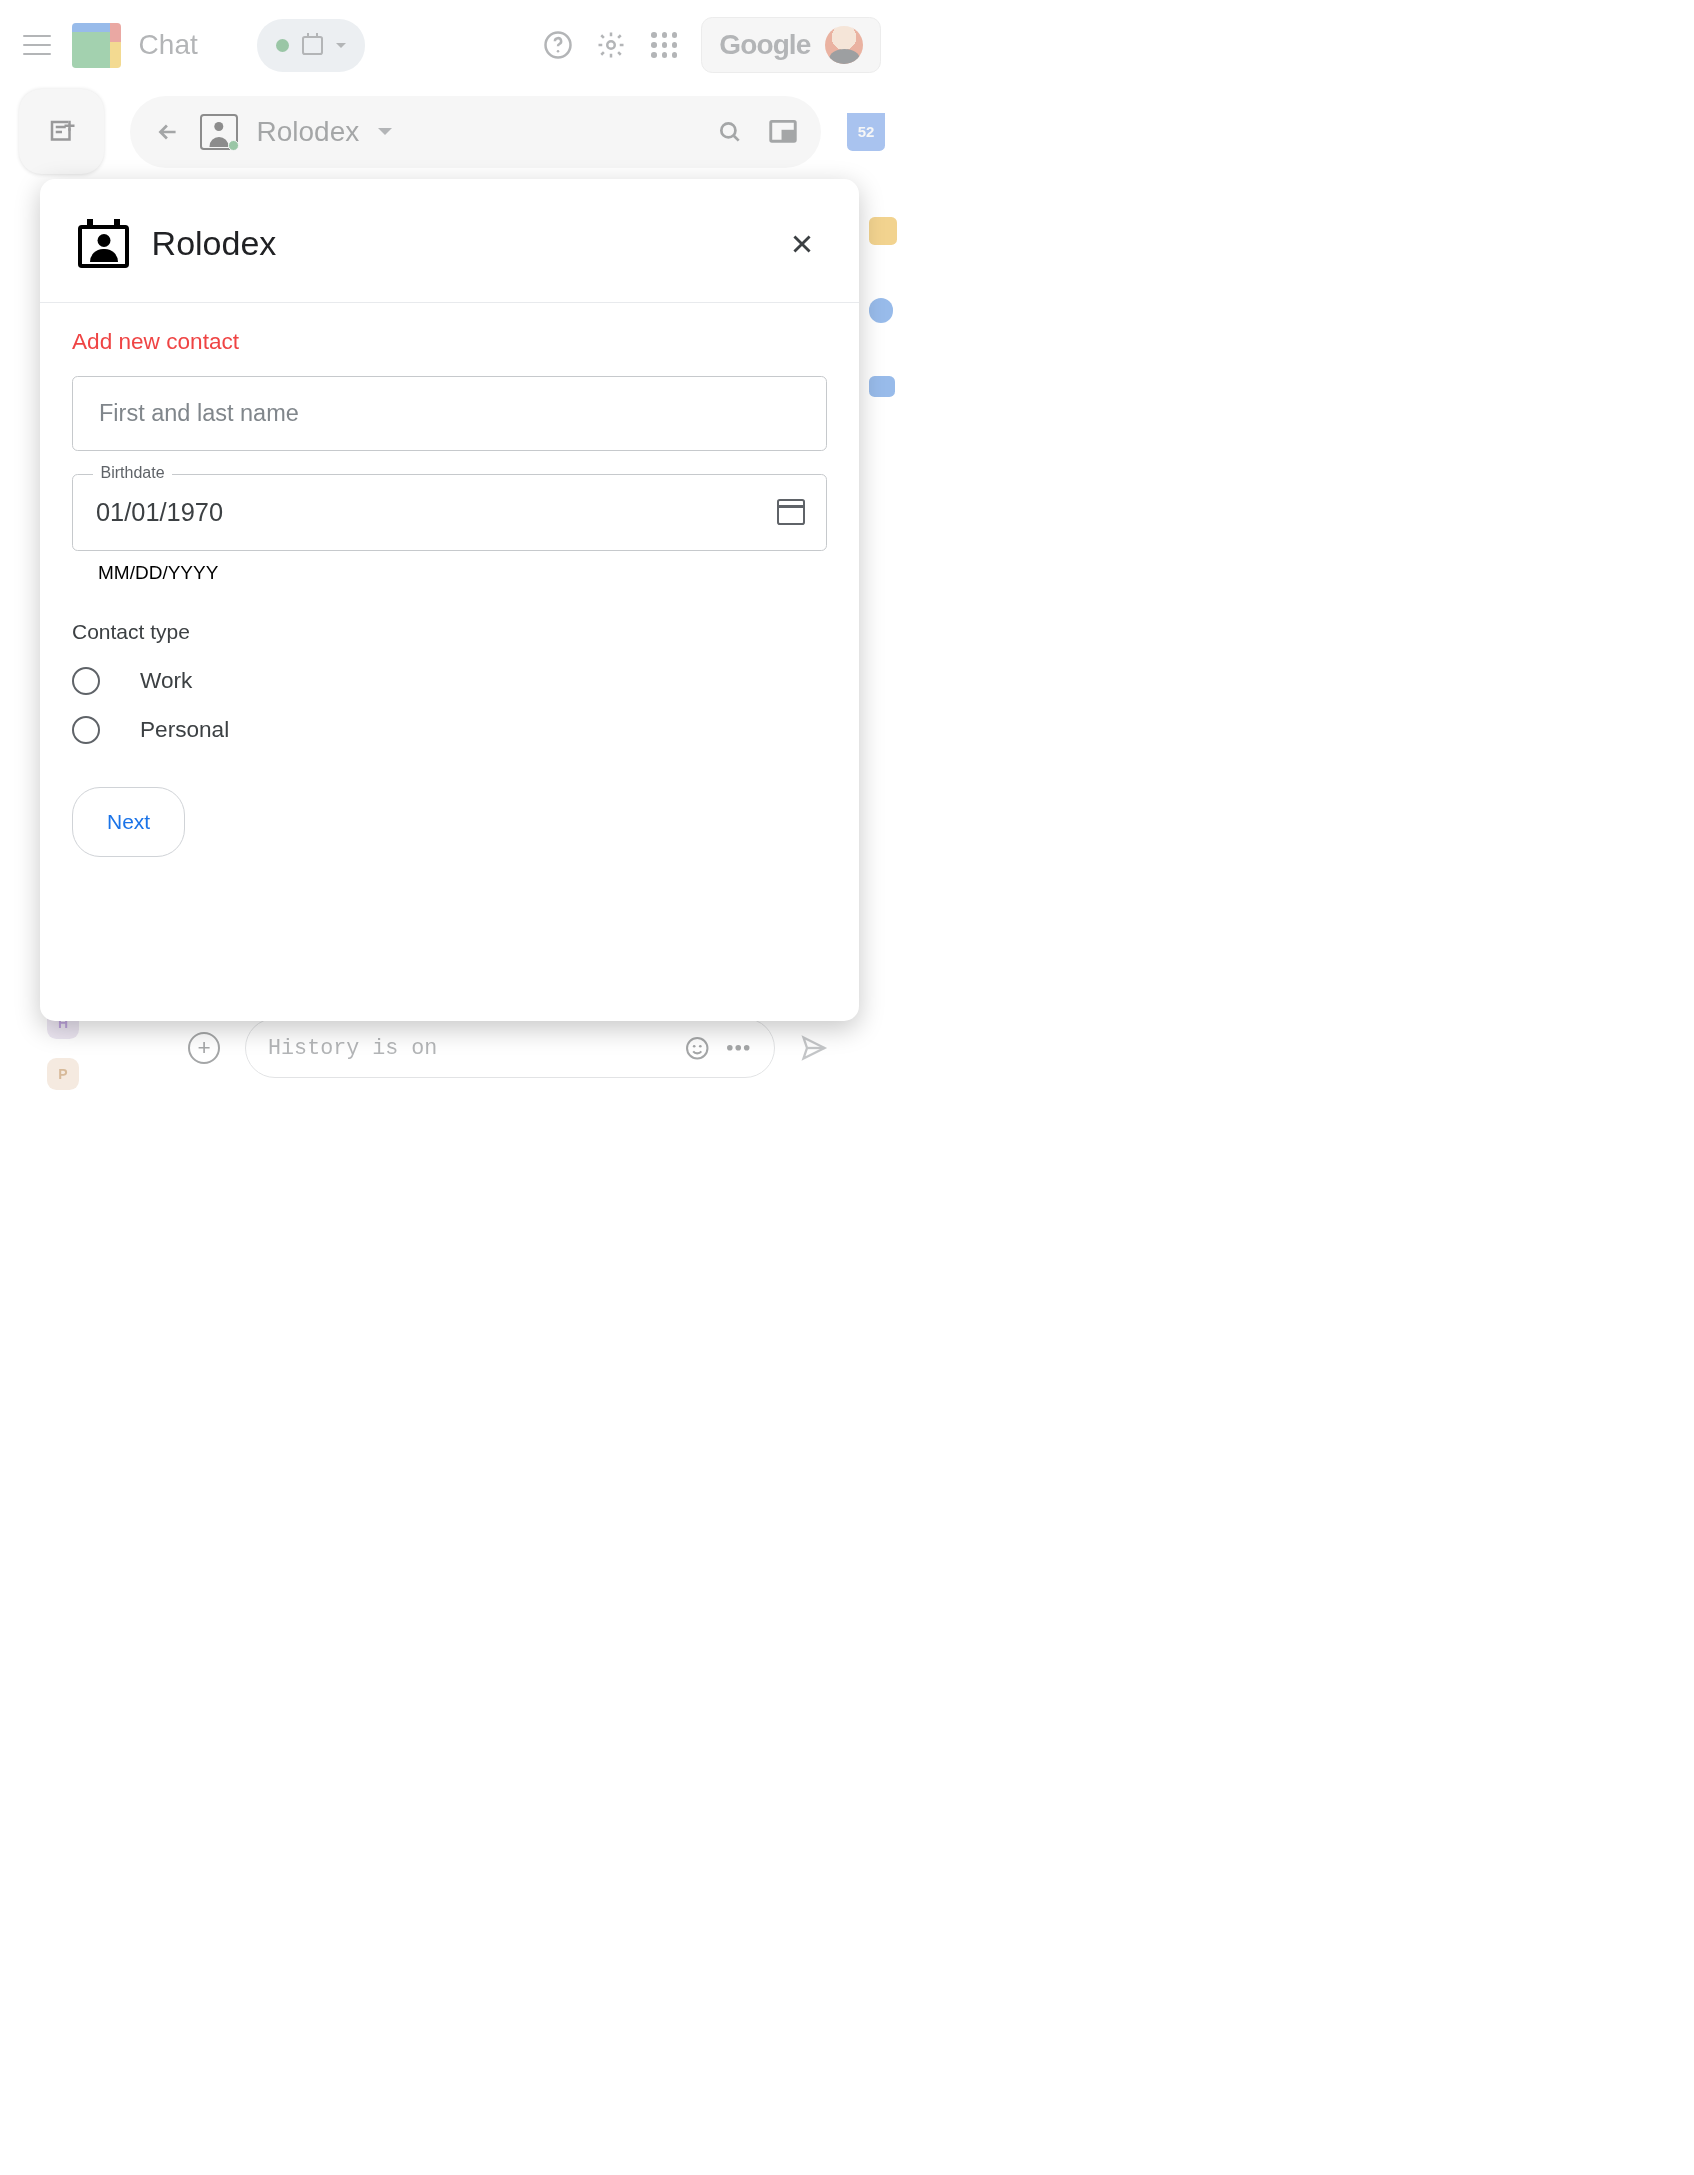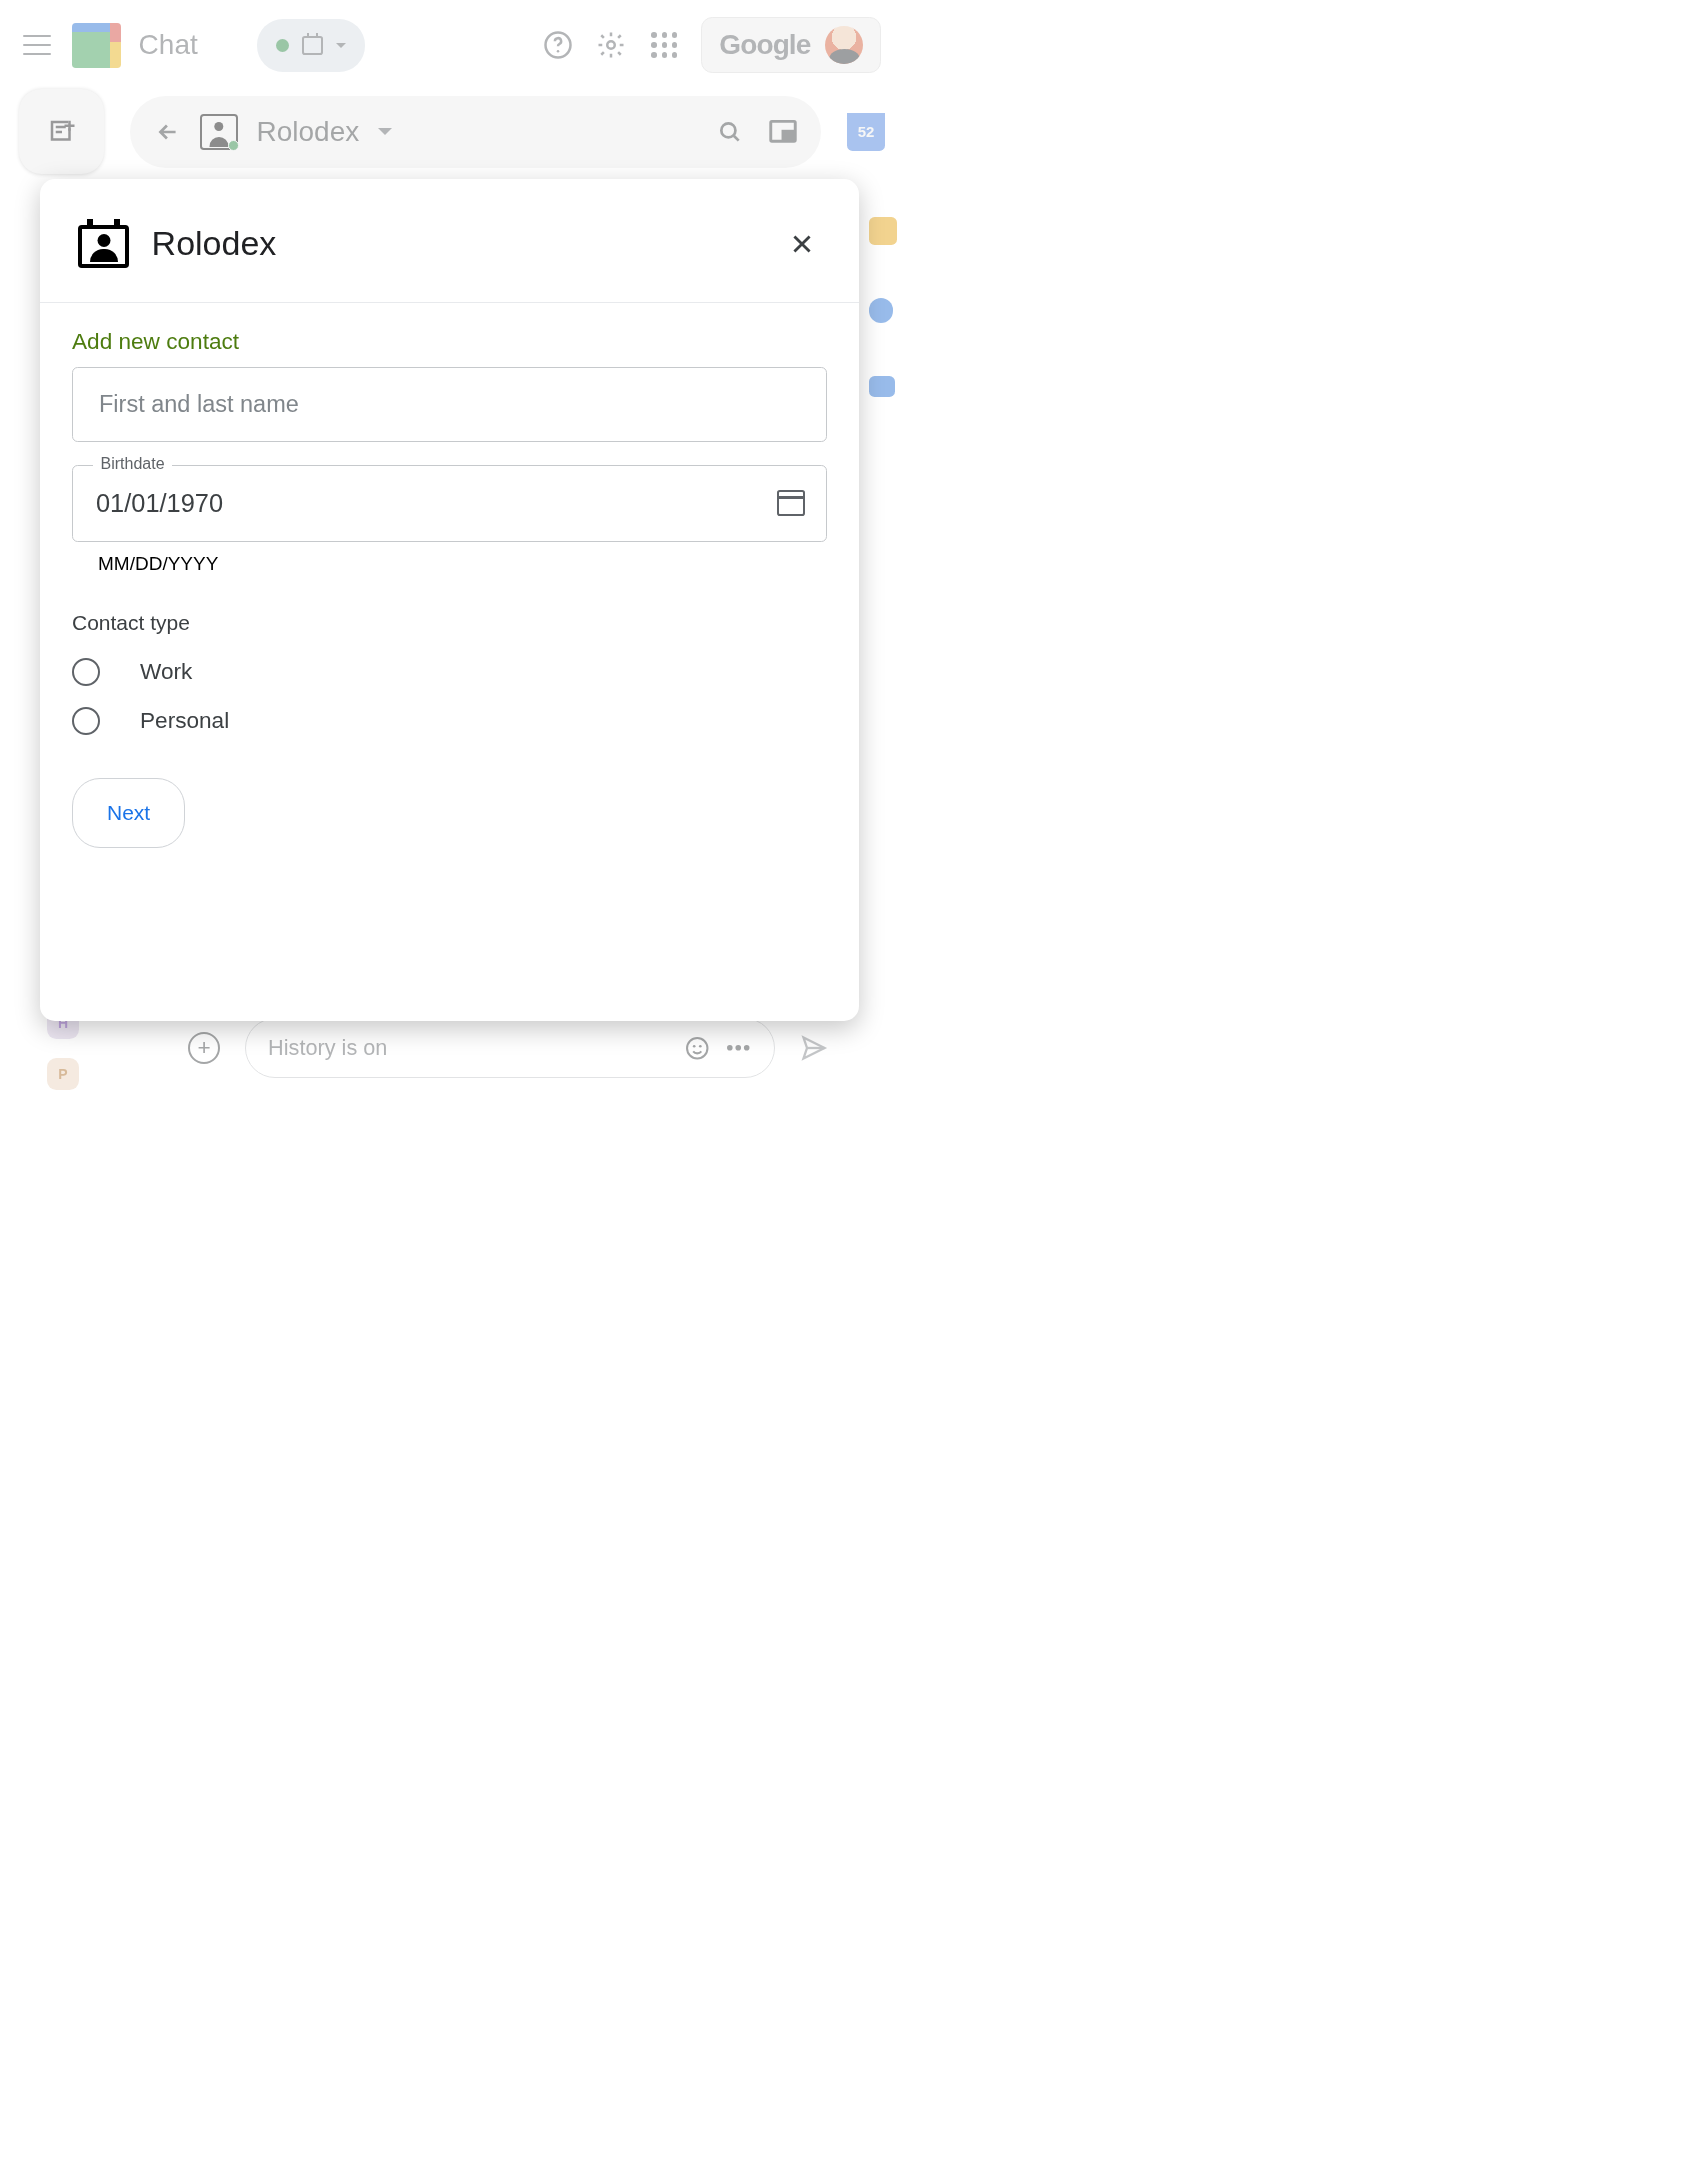--- a/index.html
+++ b/index.html
@@ -112,21 +112,21 @@
   
   .compose{
     position:absolute;left:188px;right:75px;bottom:81px;height:62px;
     display:flex;align-items:center;gap:24.5px;
   }
   .compose .plus{width:32px;height:32px;border:2.4px solid #3c4043;border-radius:50%;display:flex;align-items:center;justify-content:center;color:#3c4043;font-size:22.6px;line-height:0;}
   .compose .input{
     flex:1;border:0.9px solid #cfd2d6;border-radius:32px;height:60px;
     display:flex;align-items:center;padding:0 22.6px;color:#5f6368;font-size:21.7px;
   }
-  .compose .input .label{flex:1;}
+  .compose .input .label{flex:1;font-family:Liberation Mono, monospace;}
   .compose .send{color:#5f6368;}
   .chips{position:absolute;left:47px;bottom:70px;display:flex;flex-direction:column;gap:19px;}
   .chip{width:32px;height:32px;border-radius:9.4px;display:flex;align-items:center;justify-content:center;font-size:14px;font-weight:600;}
   .chip.y{background:#f9c846;}
   .chip.h{background:#e9d9f7;color:#7b39c9;}
   .chip.p{background:#fde2c9;color:#b9701e;}
 
   
   .dialog{
     position:absolute; z-index:10;
@@ -142,21 +142,21 @@
   }
   .dlg-logo{width:51px;height:49px;position:relative;}
   .dlg-logo .card{position:absolute;inset:5.6px 0 0 0;border:4.7px solid #000;border-radius:3.8px;}
   .dlg-logo .tabs{position:absolute;top:0;left:9.4px;right:9.4px;height:9.4px;display:flex;justify-content:space-between;}
   .dlg-logo .tabs i{width:5.6px;height:9.4px;background:#000;}
   .dlg-logo .head{position:absolute;left:50%;top:15px;width:13px;height:13px;background:#000;border-radius:50%;transform:translateX(-50%);}
   .dlg-logo .body{position:absolute;left:50%;bottom:5.6px;width:28px;height:13px;background:#000;border-radius:13px 13px 0 0;transform:translateX(-50%);}
   .dlg-title{font-size:34px;color:#202124;}
   .dlg-close{margin-left:auto;font-size:32px;color:#3c4043;cursor:pointer;line-height:1;padding:5.6px;}
   .dlg-body{padding:26px 32px 0 32px;}
-  .section-label{font-size:22.6px;color:#4d7c0f;margin-bottom:12px;}
+  .section-label{font-size:22.6px;color:#ef4444;margin-bottom:21px;}
   .tf{
     width:100%;height:75px;border:0.9px solid #c6c9cc;border-radius:5.6px;
     padding:0 26px;font-size:23.5px;color:#3c4043;background:transparent;
   }
   .tf::placeholder{color:#80868b;}
   .field-wrap{position:relative;margin-top:22.6px;}
   .field-wrap .outline{
     border:0.9px solid #c6c9cc;border-radius:5.6px;height:77px;
     display:flex;align-items:center;padding:0 21px;gap:15px;
   }

